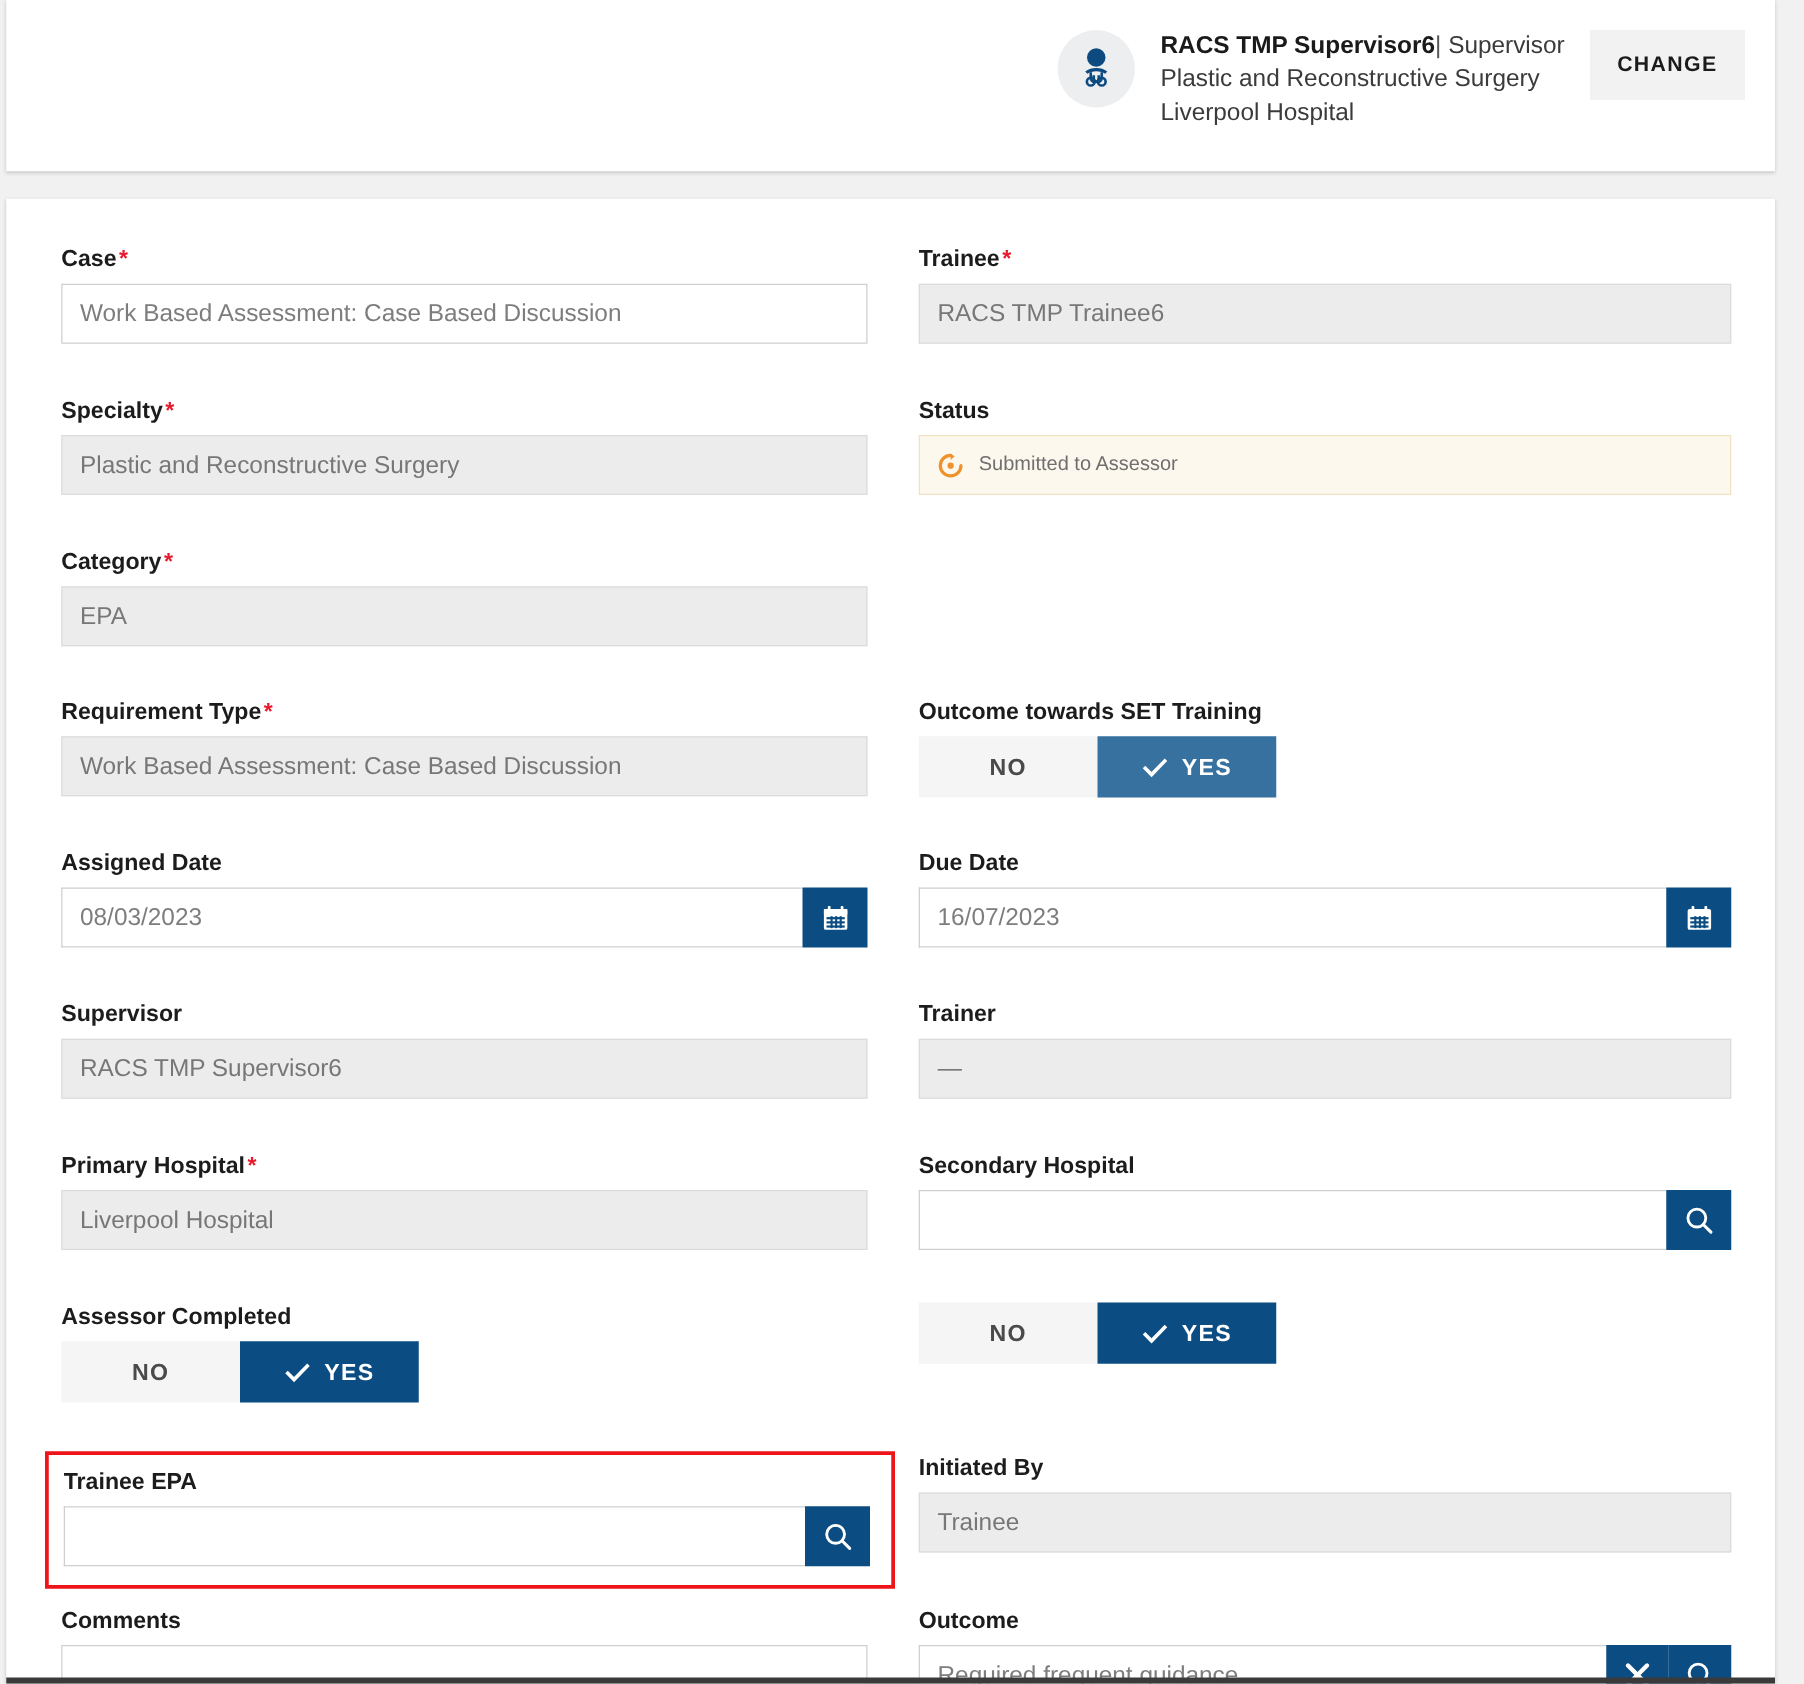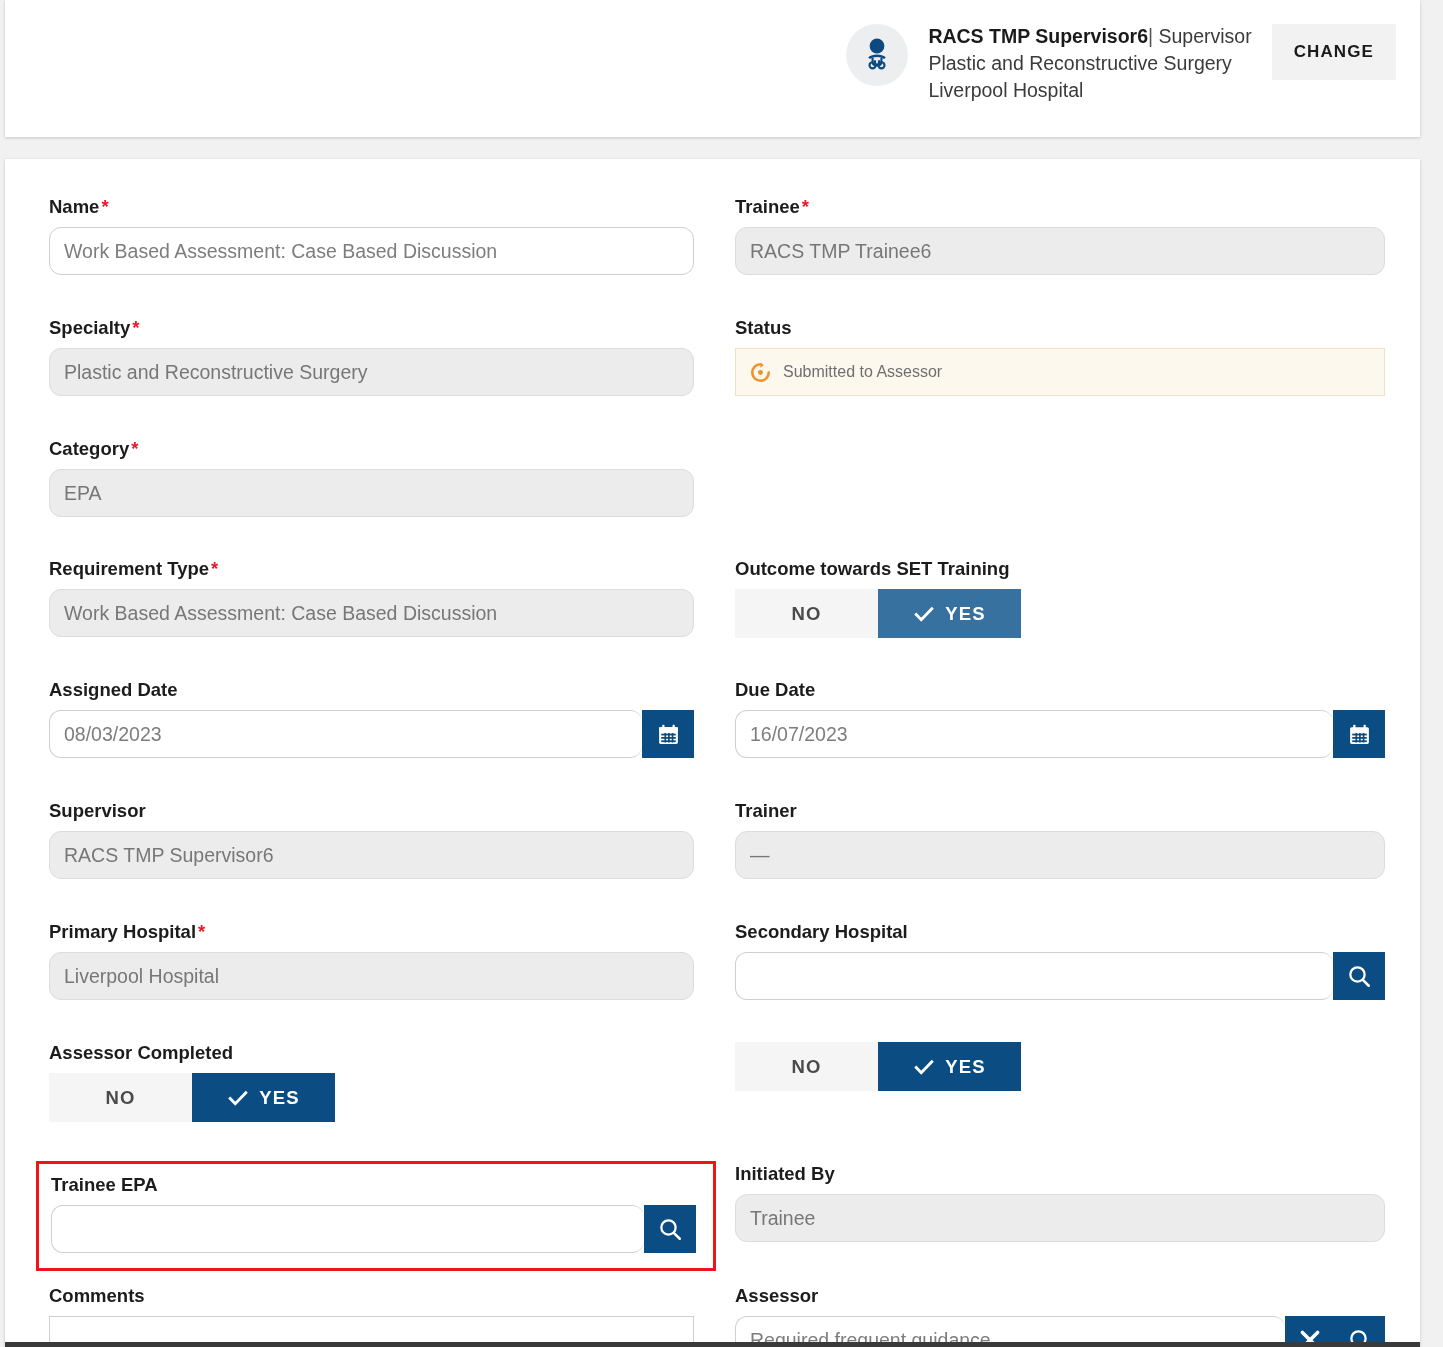--- a/index.html
+++ b/index.html
@@ -114,21 +114,21 @@
   .input {
     width: 100%;
     height: 48px;
     border: 1px solid #cfcfcf;
     background: #ffffff;
     font-size: 19.5px;
     color: #7d7d7d;
     padding: 0 14px;
     font-family: "Liberation Sans", sans-serif;
     outline: none;
-    border-radius: 12px;
+    border-radius: 0;
     line-height: 46px;
   }
   .input.disabled {
     background: #ececec;
     border-color: #dcdcdc;
     color: #777777;
   }
 
   
   .status-box {
@@ -245,21 +245,21 @@
       <button class="change-btn">CHANGE</button>
     </div>
   </div>
 
   <div class="main-card">
     <div class="form-grid">
 
       <div class="col-left">
 
         <div class="field" style="position:absolute;top:7px;left:0;width:645px;">
-          <label class="flabel"><span>Name</span><span class="req">*</span></label>
+          <label class="flabel"><span>Case</span><span class="req">*</span></label>
           <input class="input" readonly="" value="Work Based Assessment: Case Based Discussion" style="">
         </div>
 
         <div class="field" style="position:absolute;top:128px;left:0;width:645px;">
           <label class="flabel"><span>Specialty</span><span class="req">*</span></label>
           <input class="input disabled" disabled="" value="Plastic and Reconstructive Surgery" style="">
         </div>
 
         <div class="field" style="position:absolute;top:249px;left:0;width:645px;">
           <label class="flabel"><span>Category</span><span class="req">*</span></label>
@@ -434,21 +434,21 @@
             </button>
           </div>
         </div>
 
         <div class="field" style="position:absolute;top:974px;left:0;width:650px;">
           <label class="flabel">Initiated By</label>
           <input class="input disabled" disabled="" value="Trainee" style="">
         </div>
 
         <div class="field" style="position:absolute;top:1096px;left:0;width:650px;">
-          <label class="flabel">Assessor</label>
+          <label class="flabel">Outcome</label>
           <div class="input-btn-row">
             <input class="input" readonly="" value="Required frequent guidance" style="">
             <button class="sq-btn narrow">
               <span>
                 <svg width="26" height="26" viewBox="0 0 24 24">
                   <line x1="5" y1="5" x2="19" y2="19" stroke="#ffffff" stroke-width="3.2" stroke-linecap="round"></line>
                   <line x1="19" y1="5" x2="5" y2="19" stroke="#ffffff" stroke-width="3.2" stroke-linecap="round"></line>
                 </svg>
               </span>
             </button>

